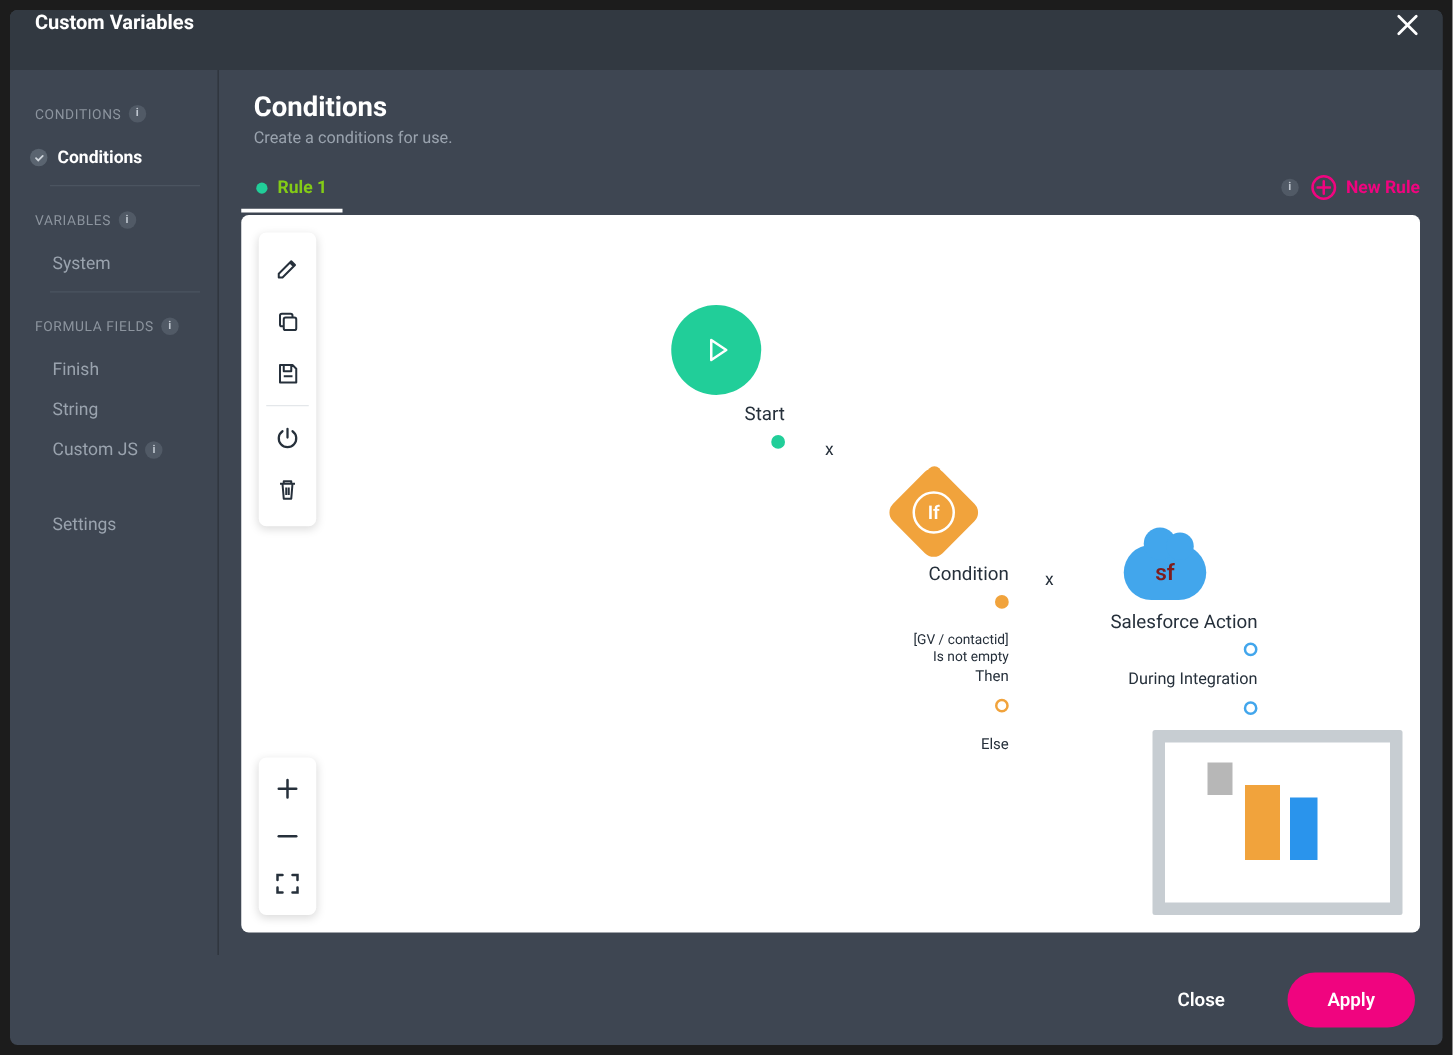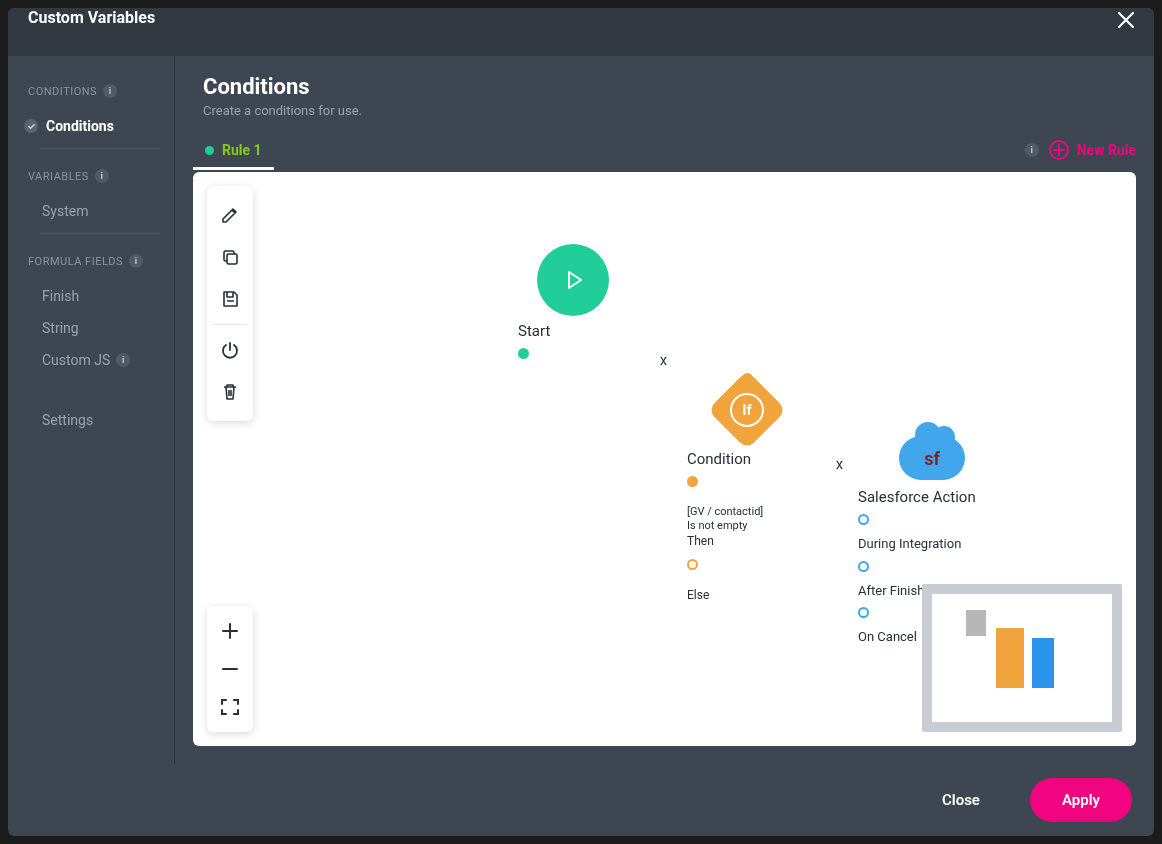--- a/index.html
+++ b/index.html
@@ -91,21 +91,21 @@
     position: absolute; right: 14px; bottom: 14px; width: 200px; height: 148px;
     background: #c7cdd2; border-radius: 2px; padding: 10px;
   }
   .minimap-inner { width: 100%; height: 100%; background: #fff; position: relative; }
   .mm-box { position: absolute; }
   .mm1 { left: 34px; top: 16px;  width: 20px; height: 26px; background: #b7b7b7; }
   .mm2 { left: 64px; top: 34px;  width: 28px; height: 60px; background: #f1a33c; }
   .mm3 { left: 100px; top: 44px; width: 22px; height: 50px; background: #2a94ec; }
 
   
-  .node { position: absolute; text-align: left; }
+  .node { position: absolute; text-align: right; }
   .start-node { left: 325px; top: 72px; width: 110px; }
   .start-circle {
     width: 72px; height: 72px; border-radius: 50%; background: #21CE99;
     margin: 0 auto; display:flex; align-items:center; justify-content:center;
   }
   .node-label { font-size: 15px; color: #26303b; margin-top: 6px; }
   .port { width: 11px; height: 11px; border-radius: 50%; display:inline-block; }
   .port-green { background:#21CE99; }
   .port-orange { background:#f1a33c; }
   .port-blue   { background:#42a6ec; }

